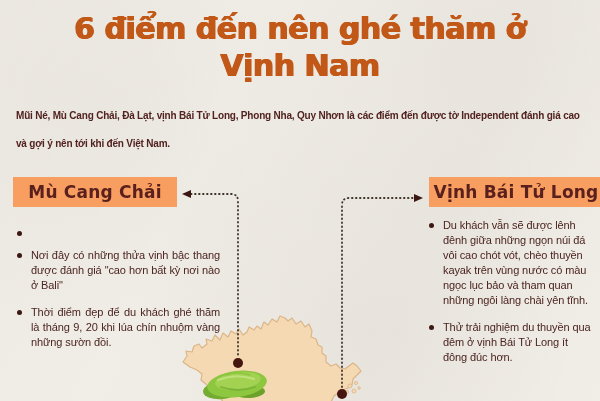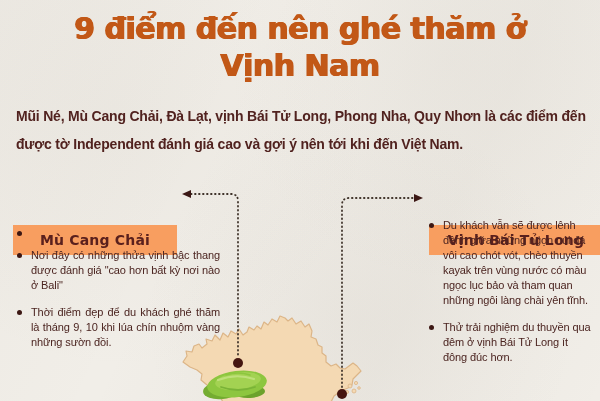--- a/index.html
+++ b/index.html
@@ -21,49 +21,48 @@
     position:absolute;top:10px;left:0;width:600px;margin:0;
     text-align:center;
     font-family:"DejaVu Sans",sans-serif;
     font-weight:bold;font-size:30px;line-height:37px;
     letter-spacing:-0.5px;
     color:#c25817;
     text-shadow:0.7px 0 0 #c25817,-0.7px 0 0 #c25817;
   }
   .intro{
     position:absolute;top:102px;left:16px;width:574px;margin:0;
-    font-size:14px;font-weight:bold;line-height:28px;
+    font-size:10px;font-weight:bold;line-height:28px;
     letter-spacing:-0.2px;color:#51221f;
   }
   .section-hdr{
     position:absolute;display:flex;align-items:center;justify-content:center;
     background:#f89e60;color:#5a201d;
-    font-family:"DejaVu Sans",sans-serif;font-weight:bold;font-size:14px;
+    font-family:"DejaVu Sans",sans-serif;font-weight:bold;font-size:17px;
     letter-spacing:0.2px;
-    margin-top:48px;
   }
   .hdr-left{left:13px;top:177px;width:164px;height:30px;}
   .hdr-right{left:429px;top:177px;width:174px;height:30px;}
   ul.blist{list-style:none;margin:0;padding:0;position:absolute;}
   .list-left{left:17px;top:226px;width:203px;}
   .list-right{left:429px;top:218px;width:166px;}
   .blist li{
     display:flex;gap:9px;margin:0 0 12px 0;
     color:#4b2420;font-size:11px;line-height:15px;letter-spacing:-0.1px;
   }
   .list-left li .txt{text-align:justify;}
   .bdot{flex:0 0 auto;width:5px;height:5px;border-radius:50%;background:#3c1713;margin-top:5px;}
   .overlay-svg{position:absolute;left:0;top:0;pointer-events:none;}
 </style>
 </head>
 <body>
 
 <div class="canvas">
 
-  <h1 class="title"><span>9 điểm đến nên ghé thăm ở</span><br><span>Vịnh Nam</span></h1>
+  <h1 class="title"><span>6 điểm đến nên ghé thăm ở</span><br><span>Vịnh Nam</span></h1>
 
   <p class="intro">Mũi Né, Mù Cang Chải, Đà Lạt, vịnh Bái Tử Long, Phong Nha, Quy Nhơn là các điểm đến được tờ Independent đánh giá cao và gợi ý nên tới khi đến Việt Nam.</p>
 
   <svg class="overlay-svg" width="600" height="401" viewBox="0 0 600 401">
 
     <g>
       <path fill="#f4d9b3" stroke="#dcb587" stroke-width="1.2" stroke-linejoin="round" d="M183,362 L187,356 L186,351 L192,352 L194,346 L199,344 L202,348 L207,344 L206,339 L212,341
            L215,335 L220,340 L223,333 L228,337 L231,331 L236,334 L239,329 L243,335 L247,332 L249,327
            L254,330 L257,326 L261,329 L264,322 L268,325 L272,319 L277,322 L280,316 L285,318 L288,321
            L292,318 L296,324 L301,321 L305,327 L309,324 L312,331 L311,337 L316,339 L318,345 L322,347
@@ -108,21 +107,21 @@
   <ul class="blist list-left">
     <li>
       <span class="bdot"></span>
     </li>
     <li>
       <span class="bdot"></span>
       <span class="txt">Nơi đây có những thửa vịnh bậc thang được đánh giá "cao hơn bất kỳ nơi nào ở Bali"</span>
     </li>
     <li>
       <span class="bdot"></span>
-      <span class="txt">Thời điểm đẹp để du khách ghé thăm là tháng 9, 10 khi lúa chín nhuộm vàng những sườn đồi.</span>
+      <span class="txt">Thời điểm đẹp để du khách ghé thăm là tháng 9, 20 khi lúa chín nhuộm vàng những sườn đồi.</span>
     </li>
   </ul>
 
   <div class="section-hdr hdr-right">Vịnh Bái Tử Long</div>
   <ul class="blist list-right">
     <li>
       <span class="bdot"></span>
       <span class="txt">Du khách vẫn sẽ được lênh đênh giữa những ngọn núi đá vôi cao chót vót, chèo thuyền kayak trên vùng nước có màu ngọc lục bảo và tham quan những ngôi làng chài yên tĩnh.</span>
     </li>
     <li>

